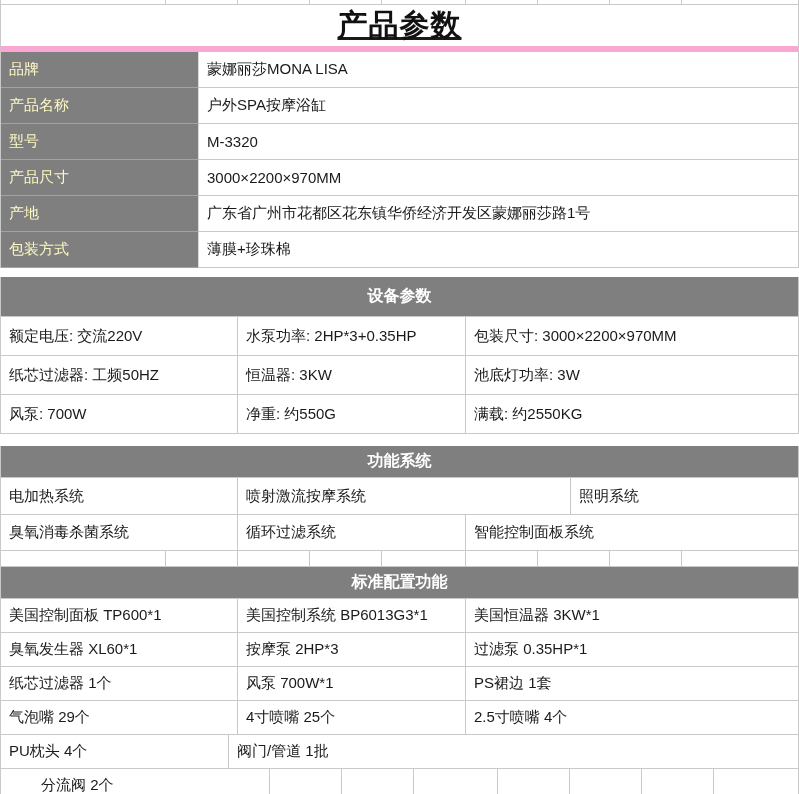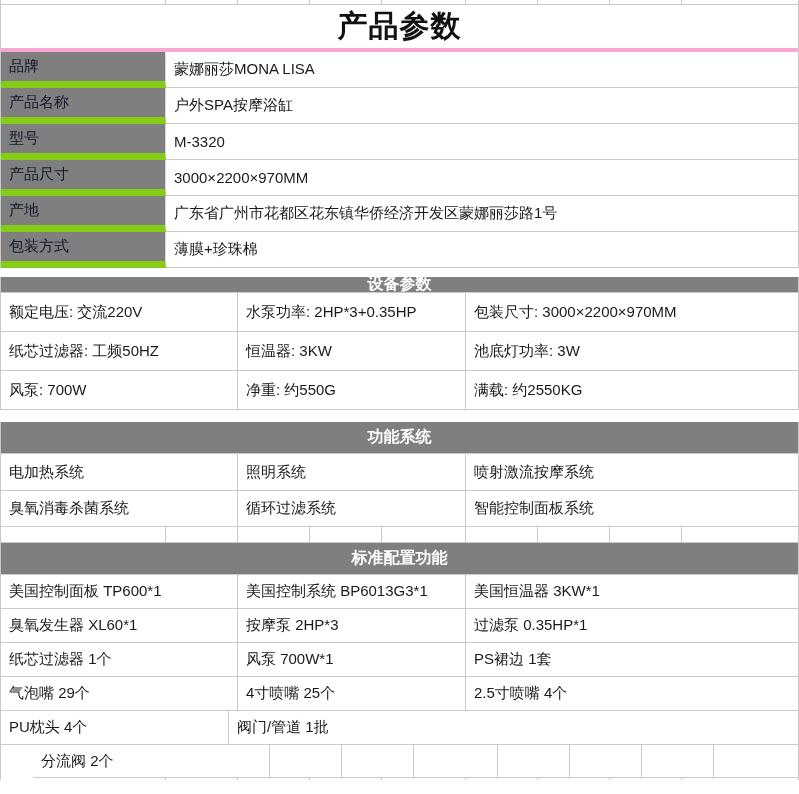--- a/index.html
+++ b/index.html
@@ -29,48 +29,48 @@
   .filler-bottom { height:2px; }
   .filler-bottom .cell { border-bottom:none; }
   .fc-a { width:165px; } .fc-b { width:72px; } .fc-c { width:72px; }
   .fc-d { width:72px; } .fc-e { width:84px; } .fc-f { width:72px; }
   .fc-g { width:72px; } .fc-h { width:72px; } .fc-i { flex:1; }
 
   
   .title-row {
     height:47px;
     border-left:1px solid #c9c9c9; border-right:1px solid #c9c9c9;
-    border-bottom:4px solid #f9a8d4;
-    display:flex; align-items:center; justify-content:center;
+    border-bottom:6px solid #f9a8d4;
+    display:flex; align-items:center; justify-content:center;text-decoration:underline;
   }
   .title-text {
     font-size:30px; font-weight:600; color:#111111; letter-spacing:1px;
   }
 
   
   .info-row { height:36px; }
   .info-label {
-    width:165px; background:#7f7f7f; color:#0f172a;
-    border-right:1px solid #d9d9d9; border-bottom:7px solid #84cc16;
+    width:198px; background:#7f7f7f; color:#fef9c3;
+    border-right:1px solid #d9d9d9; border-bottom:1px solid #84cc16;
   }
   .info-value { flex:1; }
 
   
   .gap-a { height:9px; }
   .gap-b { height:12px; }
 
   
   .sec-header {
     background:#7f7f7f; color:#ffffff;
     display:flex; align-items:center; justify-content:center;
     font-size:16px; font-weight:bold;
     border-left:1px solid #c9c9c9; border-right:1px solid #c9c9c9;
     border-bottom:1px solid #c9c9c9;
   }
-  .sec-header.h1 { height:16px; }
+  .sec-header.h1 { height:40px; }
   .sec-header.h2 { height:32px; }
 
   
   .r-equip  { height:39px; }
   .r-func   { height:36px; }
   .r-func-tall { height:37px; }
   .r-config { height:34px; }
   .r-config-last { height:33px;padding-left:32px; }
   .c1 { width:237px; }
   .c2 { width:228px; }
@@ -148,22 +148,22 @@
   </div>
 
   <div class="gap-b"></div>
 
   <div class="sec-header h2">
     <span>功能系统</span>
   </div>
   <div>
     <div class="row r-func-tall">
       <div class="cell c1">电加热系统</div>
+      <div class="cell c3">喷射激流按摩系统</div>
       <div class="cell c2">照明系统</div>
-      <div class="cell c3">喷射激流按摩系统</div>
     </div>
     <div class="row r-func">
       <div class="cell c1">臭氧消毒杀菌系统</div>
       <div class="cell c2">循环过滤系统</div>
       <div class="cell c3">智能控制面板系统</div>
     </div>
   </div>
 
   <div class="row filler-mid">
     <div class="cell fc-a"></div>

